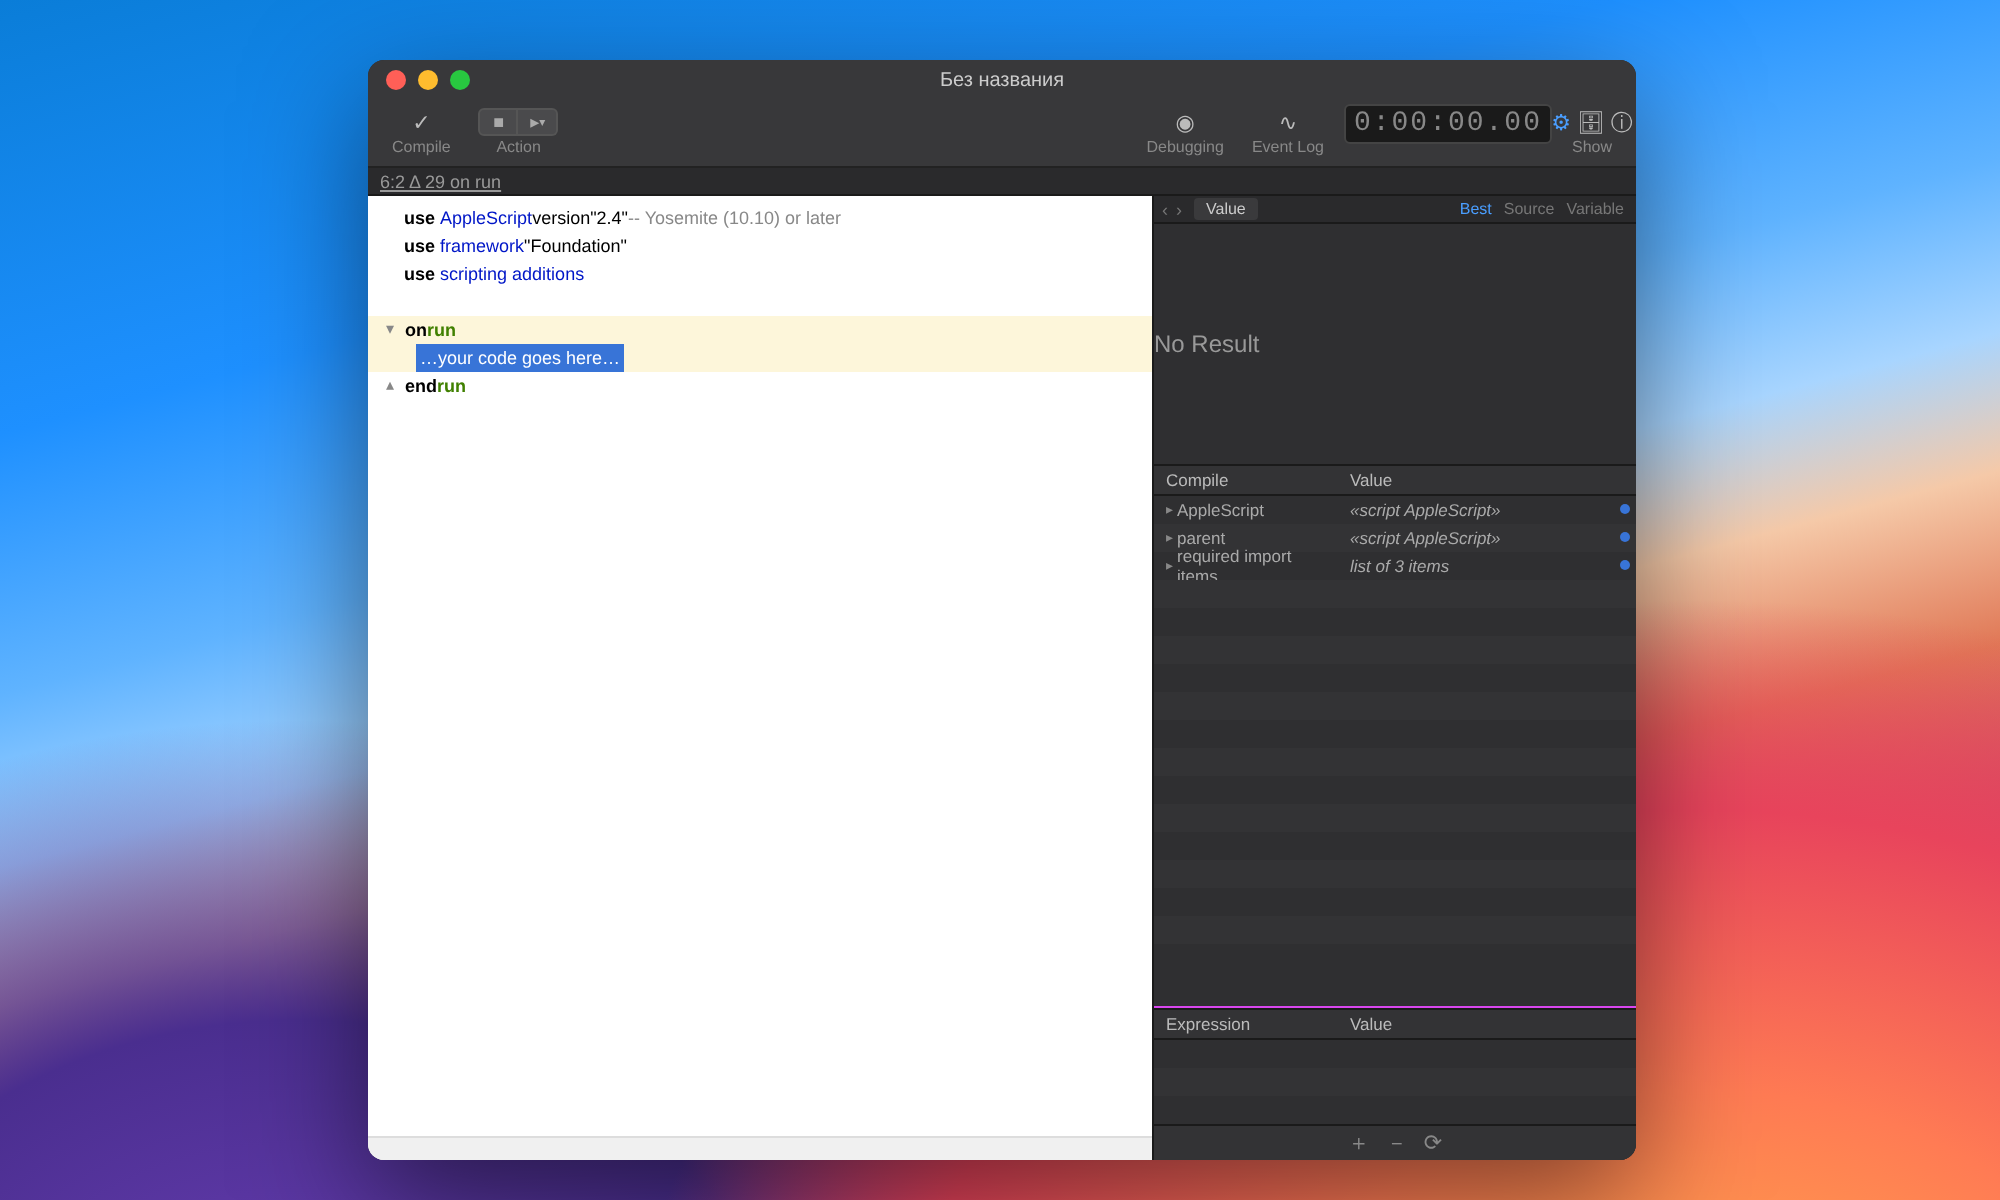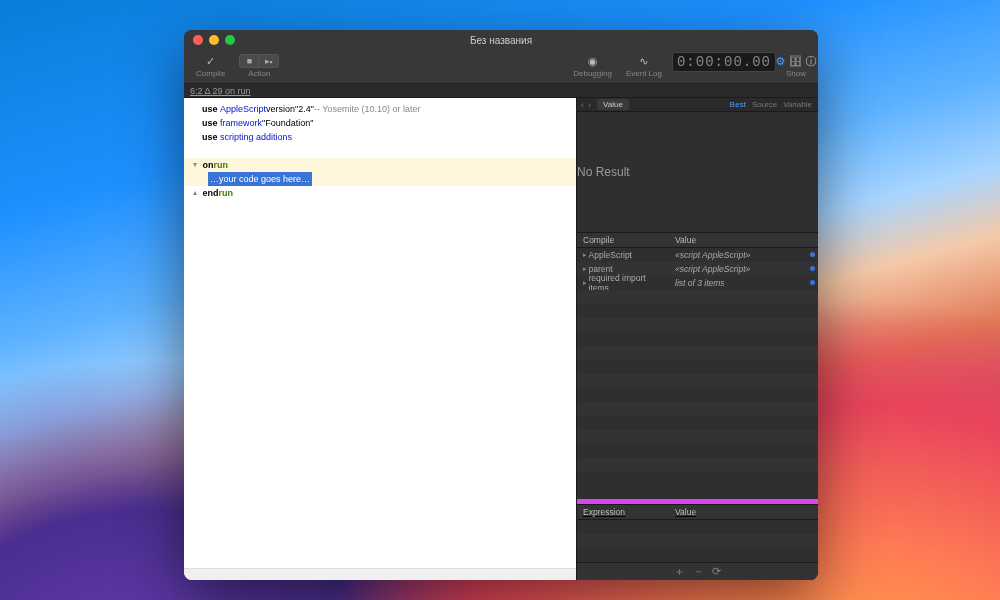--- a/index.html
+++ b/index.html
@@ -56,21 +56,21 @@
 .vthead .c1 { width: 92px; padding: 2px 6px; }
 .vthead .c2 { flex: 1; padding: 2px 6px; }
 .vtbody { flex: 1; overflow: hidden; }
 .vrow { display: flex; font-size: 8.5px; color: #aaa; position: relative; height: 14px; align-items: center; }
 .vrow:nth-child(odd) { background: #2f2f31; }
 .vrow:nth-child(even) { background: #333335; }
 .vrow .c1 { width: 92px; padding: 0 6px; display: flex; align-items: center; gap: 2px; }
 .vrow .c2 { flex: 1; padding: 0 6px; font-style: italic; }
 .disclose { font-size: 7px; color: #888; }
 .dot { position: absolute; right: 3px; top: 4px; width: 5px; height: 5px; border-radius: 50%; background: #3874d7; }
-.exptable { border-top: 5px solid #d946ef; text-decoration: underline; }
+.exptable { border-top: 1px solid #d946ef; }
 .bottombar { height: 18px; background: #333335; border-top: 1px solid #1a1a1a; display: flex; align-items: center; justify-content: center; gap: 8px; font-size: 11px; color: #888; }
 .bottombar span { cursor: default; }
 </style>
 </head>
 <body>
 
 <div class="wallpaper"></div>
 
 <div class="window">
 

